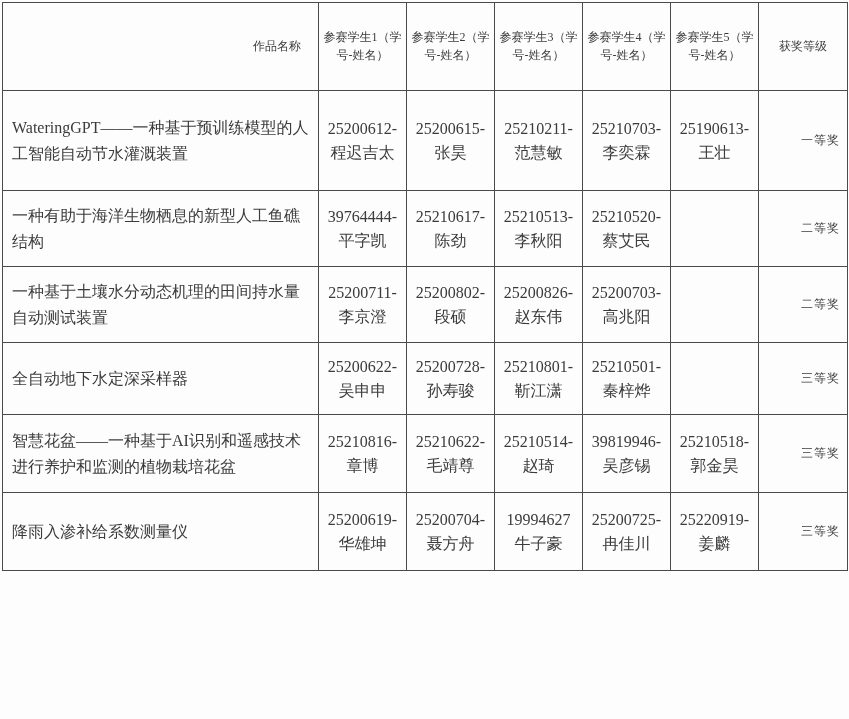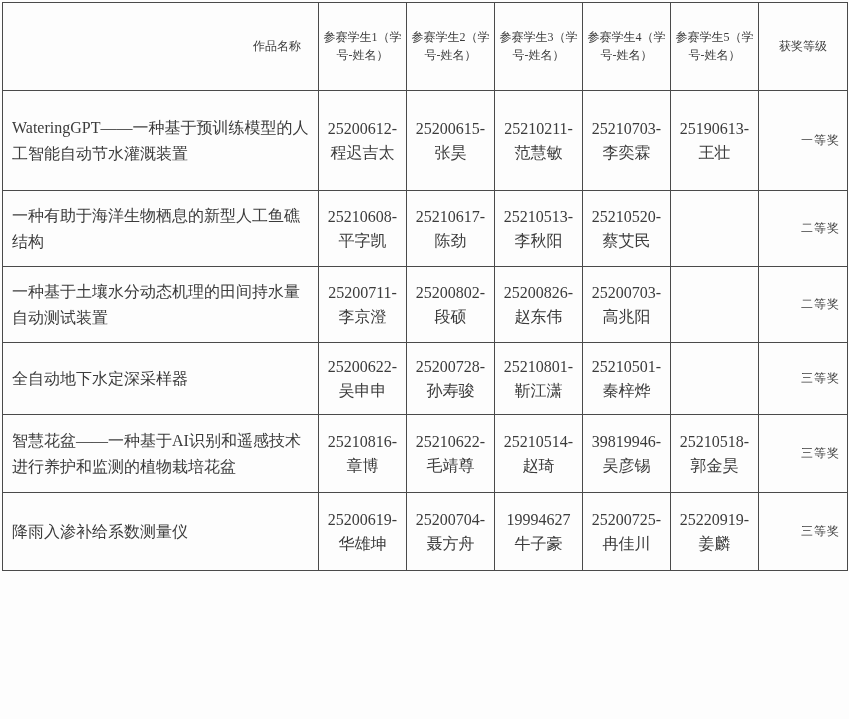--- a/index.html
+++ b/index.html
@@ -102,21 +102,21 @@
     <td class="student-cell">25200612-程迟吉太</td>
     <td class="student-cell">25200615-张昊</td>
     <td class="student-cell">25210211-范慧敏</td>
     <td class="student-cell">25210703-李奕霖</td>
     <td class="student-cell">25190613-王壮</td>
     <td class="award-cell">一等奖</td>
   </tr>
 
   <tr>
     <td class="title-cell">一种有助于海洋生物栖息的新型人工鱼礁结构</td>
-    <td class="student-cell">25210608-平字凯</td>
+    <td class="student-cell">39764444-平字凯</td>
     <td class="student-cell">25210617-陈劲</td>
     <td class="student-cell">25210513-李秋阳</td>
     <td class="student-cell">25210520-蔡艾民</td>
     <td class="student-cell"></td>
     <td class="award-cell">二等奖</td>
   </tr>
 
   <tr>
     <td class="title-cell">一种基于土壤水分动态机理的田间持水量自动测试装置</td>
     <td class="student-cell">25200711-李京澄</td>

